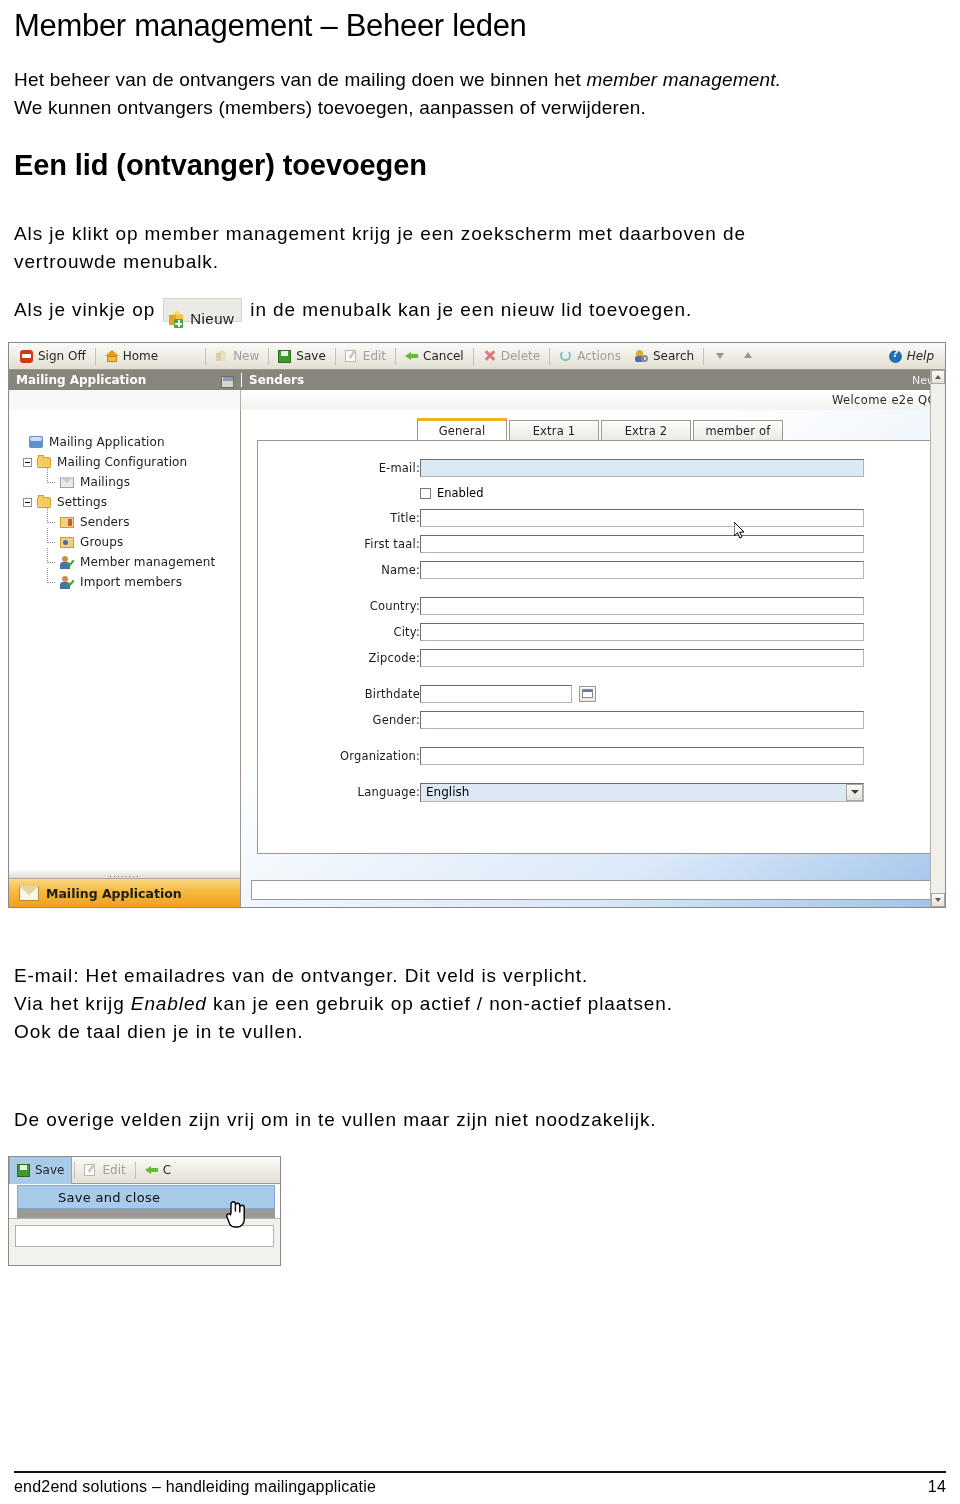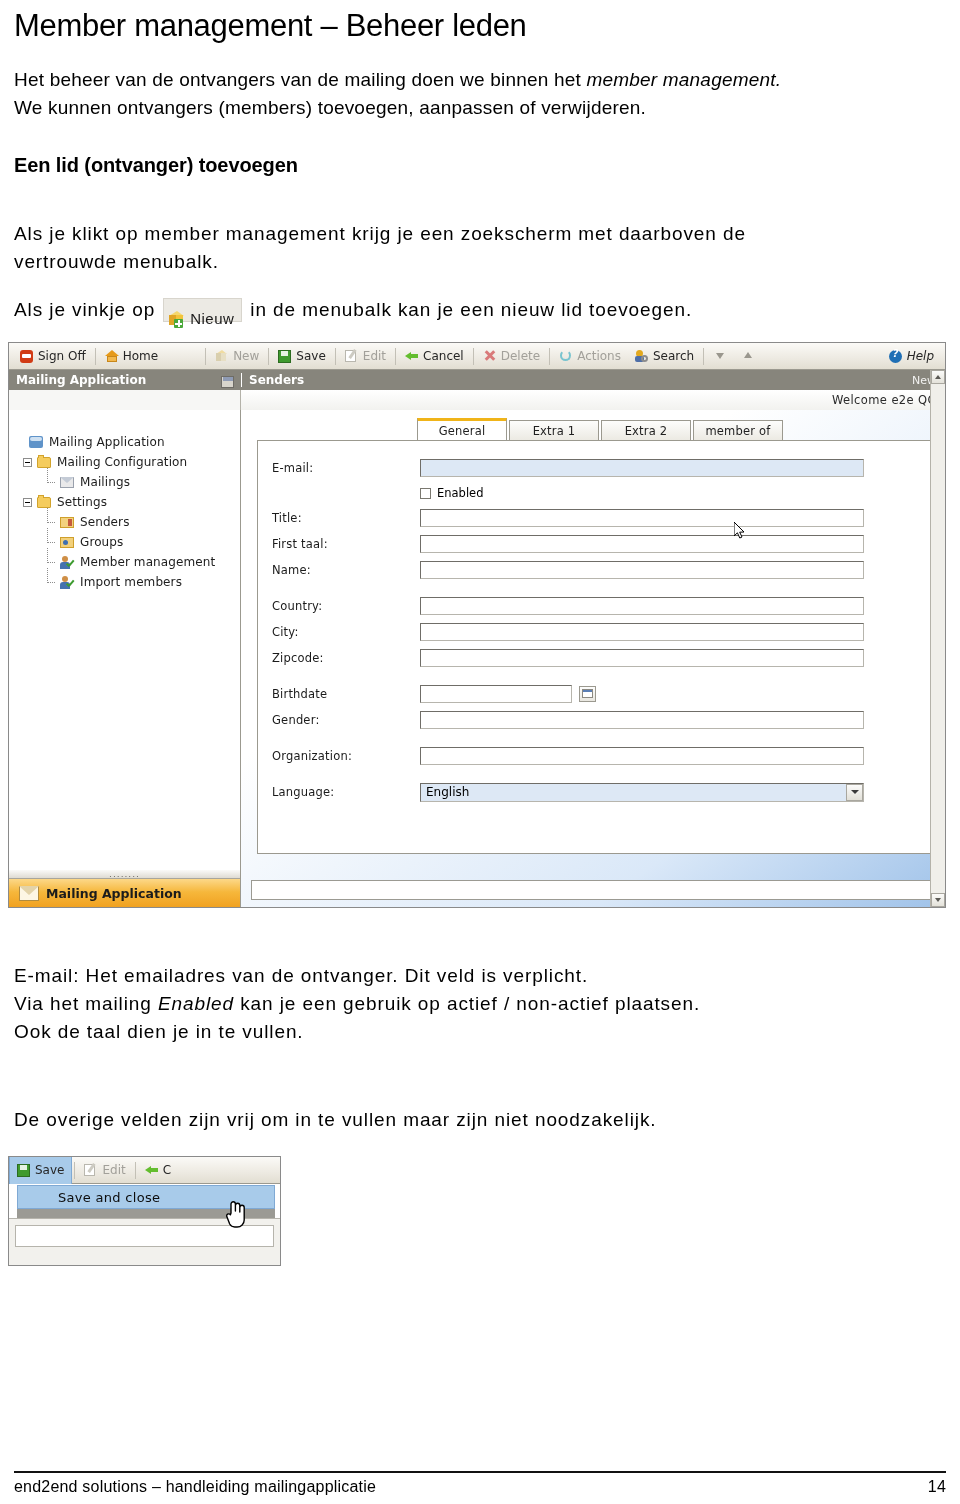--- a/index.html
+++ b/index.html
@@ -33,21 +33,21 @@
   }
   .para {
     font-size: 19px;
     line-height: 28px;
     letter-spacing: 0.2px;
     margin: 0;
   }
   .para.indent-sp { letter-spacing: 0.9px; margin-top: 40px; }
   .para em { font-style: italic; }
   .sec-head {
-    font-size: 20px;
+    font-size: 29px;
     font-weight: bold;
     margin: 0;
     line-height: 30px;
     letter-spacing: -0.1px;
   }
   .spacer-28 { height: 28px; }
   .spacer-20 { height: 20px; }
   .spacer-14 { height: 14px; }
 
   
@@ -331,20 +331,21 @@
     margin: 0 10px 0 16px;
     background: #ffffff;
     border: 1px solid #9b998f;
     border-top: 1px solid #9b998f;
     flex: 1;
     margin-bottom: 54px;
     padding: 14px 0 0 0;
     box-sizing: border-box;
     position: relative;
     font-size: 11.5px;
+    text-align: right;
   }
   .frow {
     display: flex;
     align-items: center;
     height: 26px;
     padding-left: 14px;
     box-sizing: border-box;
   }
   .flabel { width: 148px; flex: 0 0 148px; color:#1b1b1b; letter-spacing:0.2px; }
   .fin {
@@ -851,21 +852,21 @@
           </div>
       </div>
 
     </div>
   </div>
 
   <div class="spacer-14"></div>
 
   <p class="para indent-sp">
     <span>E-mail: Het emailadres van de ontvanger. Dit veld is verplicht.</span><br>
-    <span> Via het mailing </span><em>Enabled</em><span> kan je een gebruik op actief / non-actief plaatsen.</span><br>
+    <span> Via het krijg </span><em>Enabled</em><span> kan je een gebruik op actief / non-actief plaatsen.</span><br>
     <span>Ook de taal dien je in te vullen.</span>
   </p>
 
   <div class="spacer-20"></div>
 
   <p class="para indent-sp">De overige velden zijn vrij om in te vullen maar zijn niet noodzakelijk.</p>
 
   <div class="shot2">
     <div class="bar">
       <div class="tb-item sel-hl">

